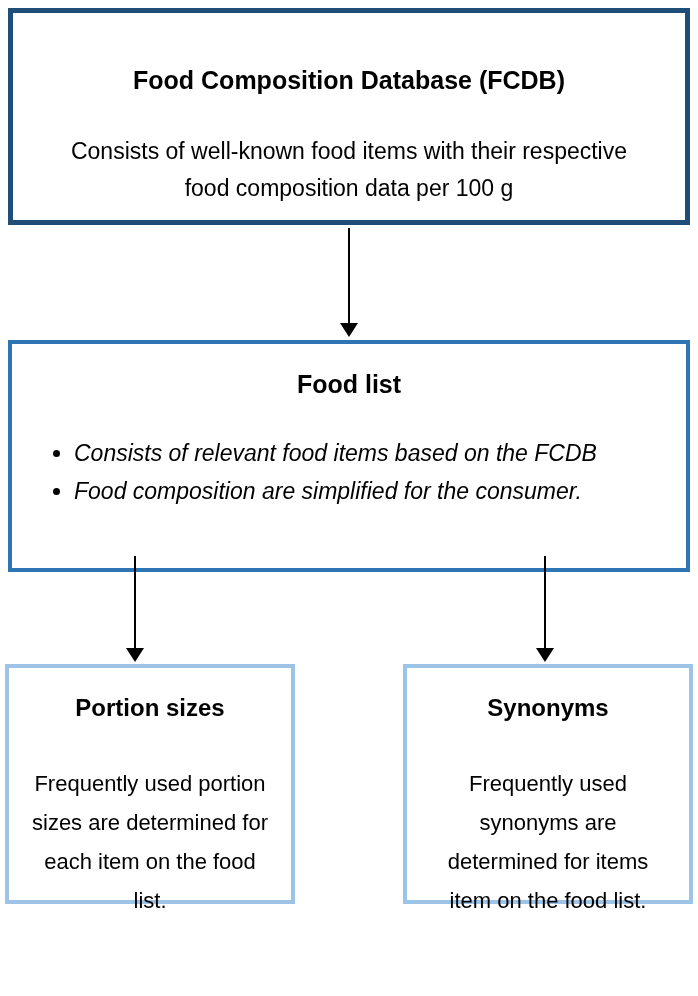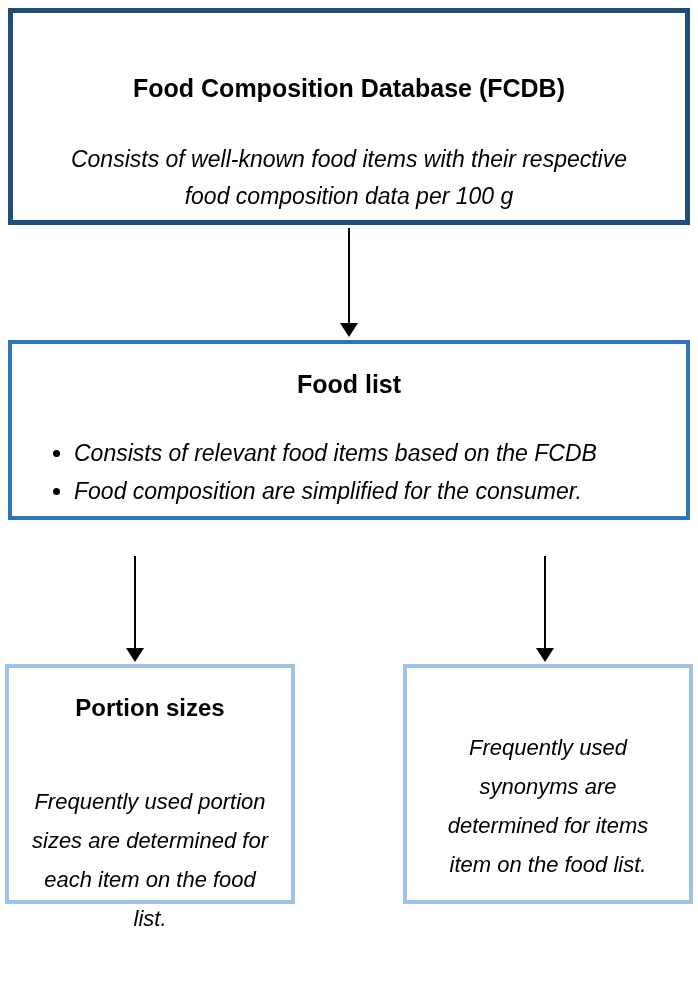--- a/index.html
+++ b/index.html
@@ -25,53 +25,52 @@
     left: 8px;
     top: 8px;
     width: 682px;
     height: 217px;
     border: 5px solid #1f4e79;
   }
   .box-foodlist {
     left: 8px;
     top: 340px;
     width: 682px;
-    height: 180px;
+    height: 232px;
     border: 4px solid #2e75b6;
   }
   .box-leaf {
     top: 664px;
     width: 290px;
     height: 240px;
     border: 4px solid #9dc3e6;
   }
   .box-leaf.left  { left: 5px; }
   .box-leaf.right { left: 403px; }
 
   .box-title {
     font-weight: bold;
     font-size: 25px;
     color: #000000;
     margin: 0;
   }
-  .box-fcdb .box-title { padding-top: 61px; }
+  .box-fcdb .box-title { padding-top: 38px; margin-top: 15px; }
   .box-foodlist .box-title { padding-top: 26px; }
   .box-leaf .box-title { padding-top: 26px; font-size: 24px; }
 
   .box-desc {
-    font-style: italic;
     font-size: 23px;
     color: #000000;
     margin: 38px auto 0 auto;
     max-width: 560px;
     line-height: 1.6;
   }
   .box-leaf .box-desc {
     font-size: 22px;
-    margin-top: 60px;
+    margin-top: 42px;
     padding: 0 20px;
     line-height: 1.78;
   }
 
   .bullet-list {
     font-style: italic;
     font-size: 23px;
     color: #000000;
     text-align: left;
     margin: 36px 0 0 0;
@@ -124,16 +123,17 @@
   <div class="arrow arrow-left"></div>
 
   <div class="arrow arrow-right"></div>
 
   <div class="box box-leaf left">
     <div class="box-title">Portion sizes</div>
     <div class="box-desc">Frequently used portion sizes are determined for each item on the food list.</div>
   </div>
 
   <div class="box box-leaf right">
+    <div class="box-title">Synonyms</div>
     <div class="box-desc">Frequently used synonyms are determined for items item on the food list.</div>
   </div>
 
 </div>
 
 </body></html>

